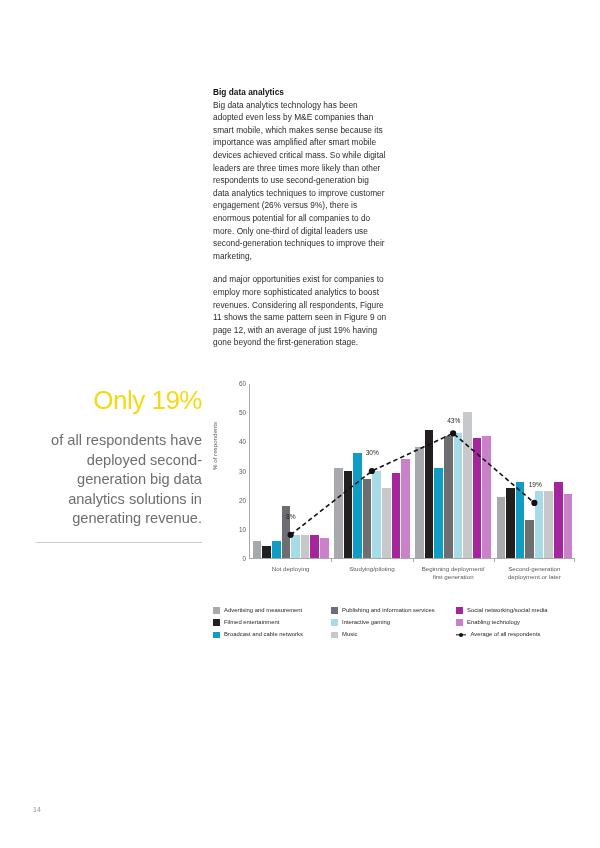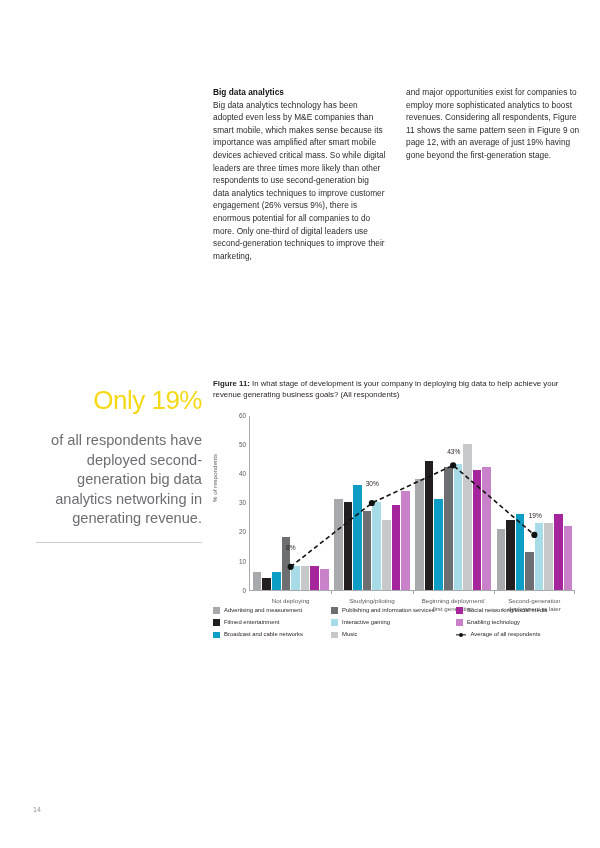--- a/index.html
+++ b/index.html
@@ -16,21 +16,21 @@
     overflow: hidden;
   }
 
   
   .body-copy {
     position: absolute;
     top: 86px;
     left: 213px;
     width: 368px;
     display: flex;
-    gap: 19px;
+    flex-direction: column;
   }
   .col {
     width: 174px;
   }
   .col p {
     margin: 0 0 11px 0;
     font-size: 8.3px;
     line-height: 12.6px;
     color: #2b2b2b;
     letter-spacing: 0.02px;
@@ -256,29 +256,25 @@
     <p class="lead-head">Big data analytics</p>
     <p>Big data analytics technology has been adopted even less by M&amp;E companies than smart mobile, which makes sense because its importance was amplified after smart mobile devices achieved critical mass. So while digital leaders are three times more likely than other respondents to use second-generation big data analytics techniques to improve customer engagement (26% versus 9%), there is enormous potential for all companies to do more. Only one-third of digital leaders use second-generation techniques to improve their marketing,</p>
   </div>
   <div class="col">
     <p>and major opportunities exist for companies to employ more sophisticated analytics to boost revenues. Considering all respondents, Figure 11 shows the same pattern seen in Figure 9 on page 12, with an average of just 19% having gone beyond the first-generation stage.</p>
   </div>
 </div>
 
 <div class="pullquote">
   <span class="big">Only 19%</span>
-  <span class="sub">of all respondents have deployed second-generation big data analytics networking in generating revenue.</span>
+  <span class="sub">of all respondents have deployed second-generation big data analytics solutions in generating revenue.</span>
   <div class="rule"></div>
 </div>
 
 <div class="figure">
-  <div class="fig-caption">
-    <span class="fignum">Figure 11:</span>
-    <span>In what stage of development is your company in deploying big data to help achieve your revenue generating business goals? (All respondents)</span>
-  </div>
 
   <div class="chart-wrap">
     <div class="ylabel">% of respondents</div>
     <div class="plot" id="plot">
       <div id="yticks">
           <div class="ytick" style="bottom: 0px; transform: translateY(50%);">0</div>
           <div class="ytick" style="bottom: 29.1667px; transform: translateY(50%);">10</div>
           <div class="ytick" style="bottom: 58.3333px; transform: translateY(50%);">20</div>
           <div class="ytick" style="bottom: 87.5px; transform: translateY(50%);">30</div>
           <div class="ytick" style="bottom: 116.667px; transform: translateY(50%);">40</div>

